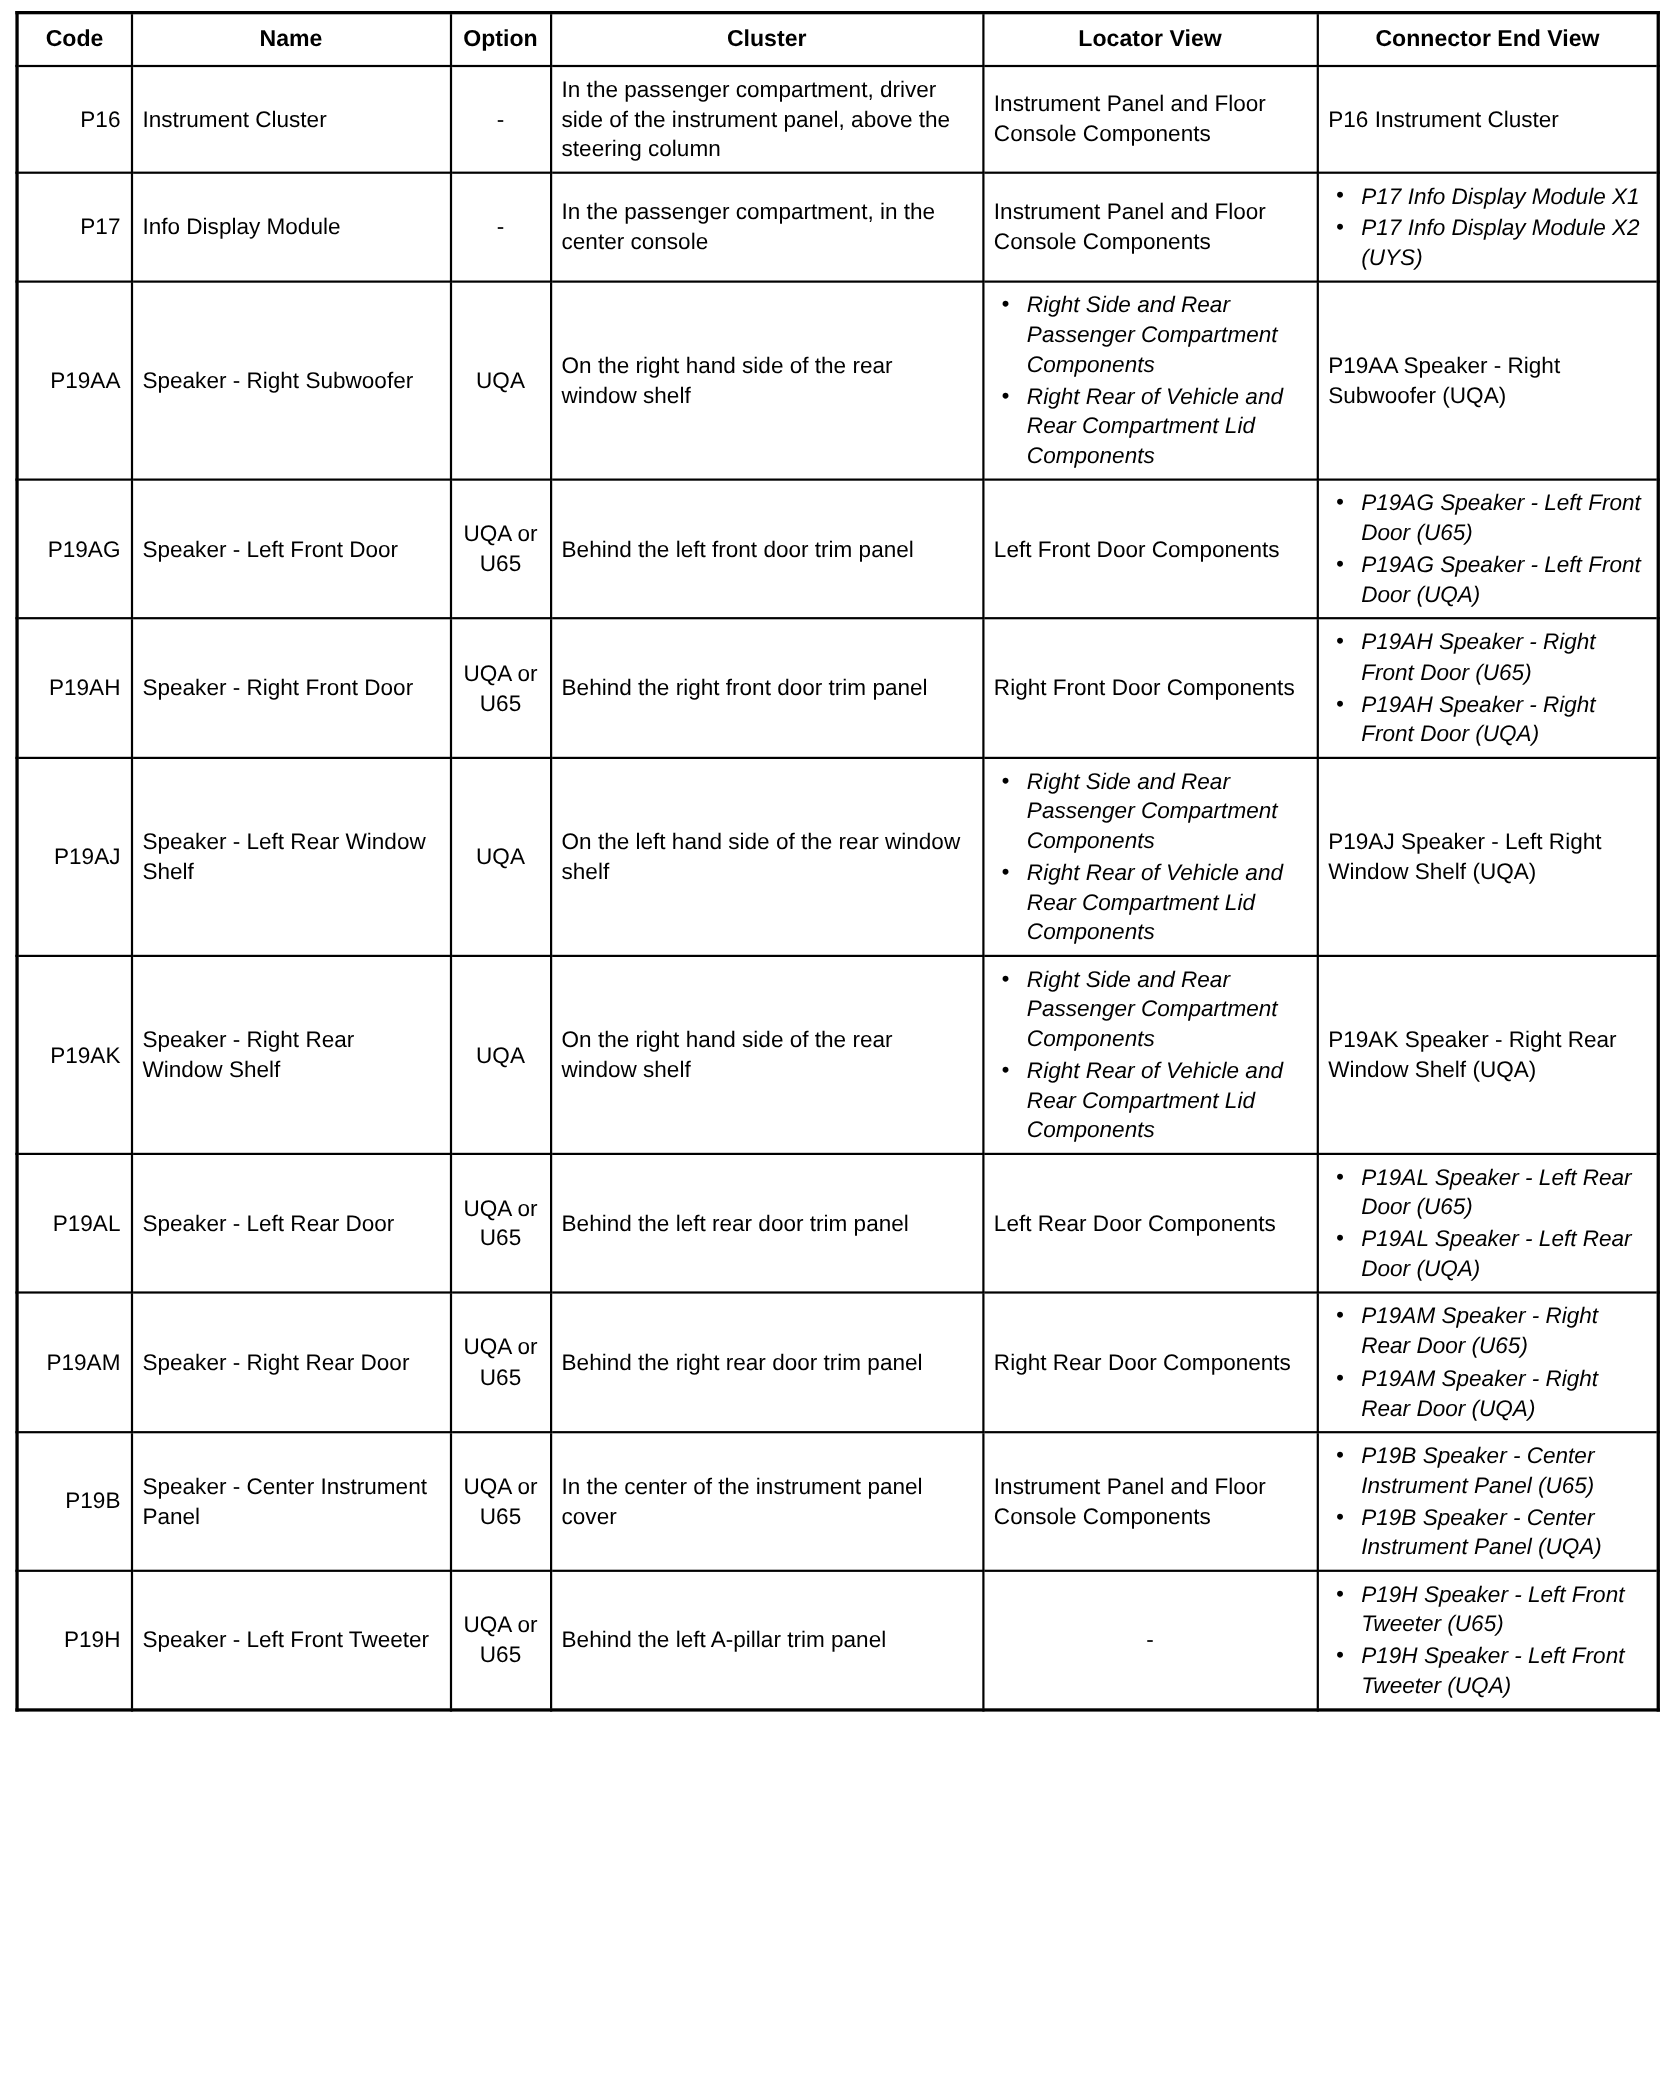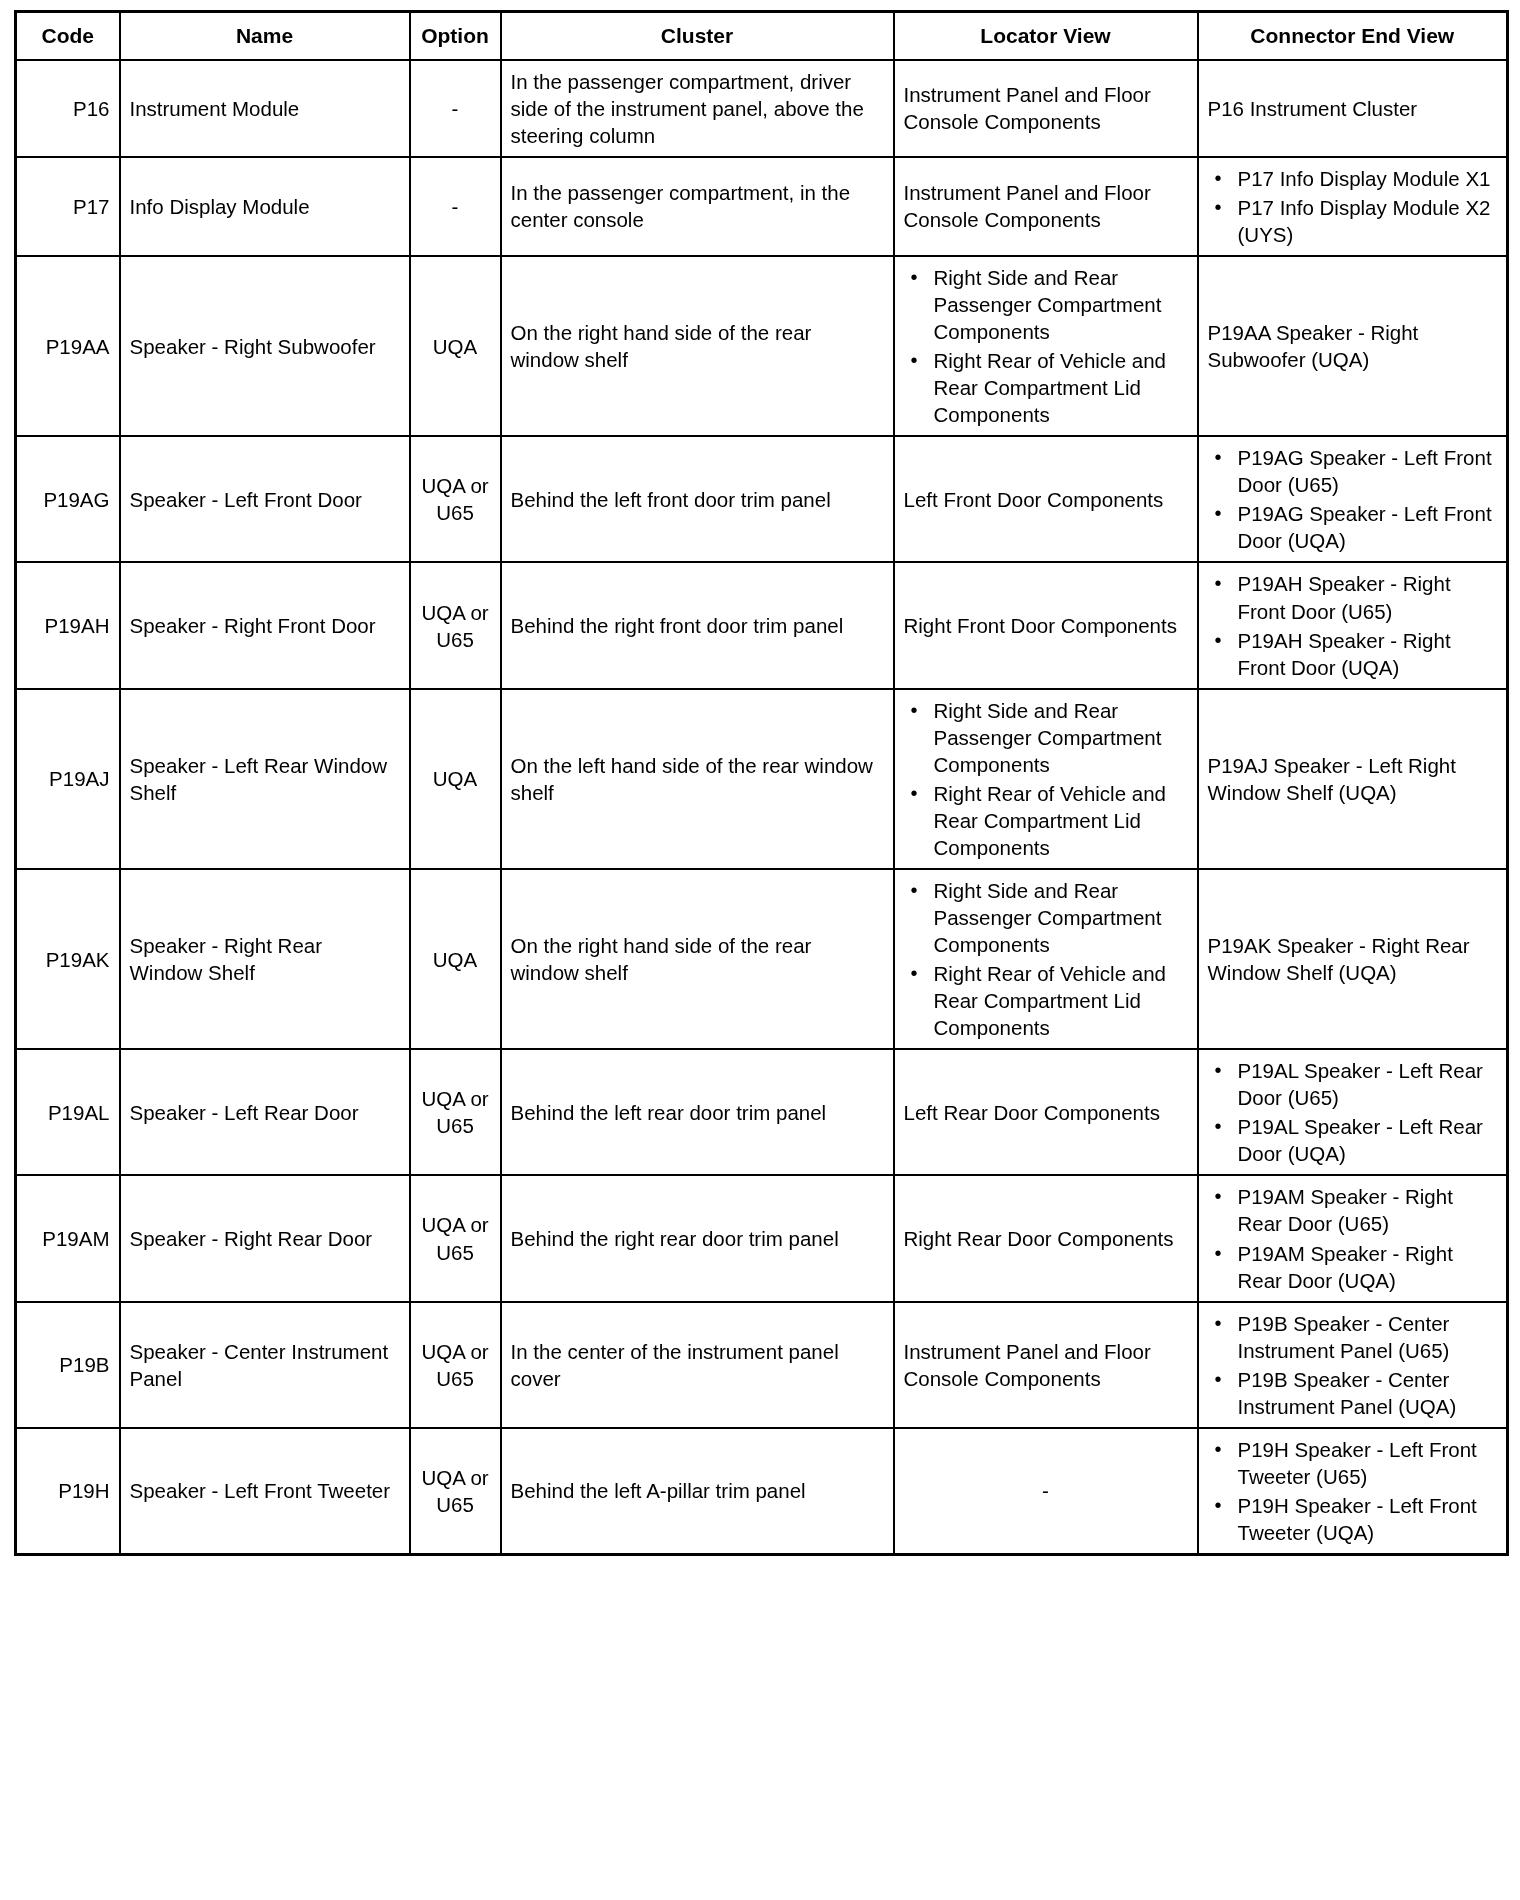--- a/index.html
+++ b/index.html
@@ -57,20 +57,21 @@
   }
   ul.bullets {
     margin: 0;
     padding: 0 0 0 26px;
     list-style: none;
   }
   ul.bullets li {
     position: relative;
     margin: 0 0 2px 0;
     padding-left: 4px;
+    font-style: italic;
   }
   ul.bullets li:last-child { margin-bottom: 0; }
   ul.bullets li::before {
     content: "\2022";
     position: absolute;
     left: -19px;
     top: 0;
     font-size: 20px;
     line-height: 1.32;
   }
@@ -95,21 +96,21 @@
         <th>Name</th>
         <th>Option</th>
         <th>Cluster</th>
         <th>Locator View</th>
         <th>Connector End View</th>
       </tr>
     </thead>
     <tbody id="table-body">
         <tr>
           <td class="code">P16</td>
-          <td class="name">Instrument Module</td>
+          <td class="name">Instrument Cluster</td>
           <td class="option">-</td>
           <td class="location">In the passenger compartment, driver side of the instrument panel, above the steering column</td>
           <td>
             <span class="plain">Instrument Panel and Floor Console Components</span>
           </td>
           <td>
             <span class="plain">P16 Instrument Cluster</span>
           </td>
         </tr>
         <tr>

